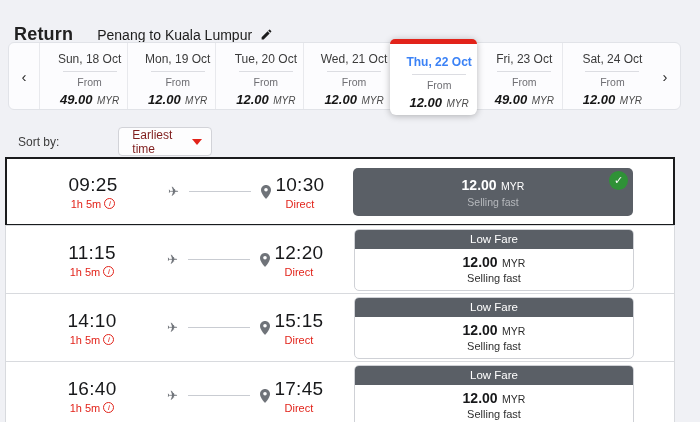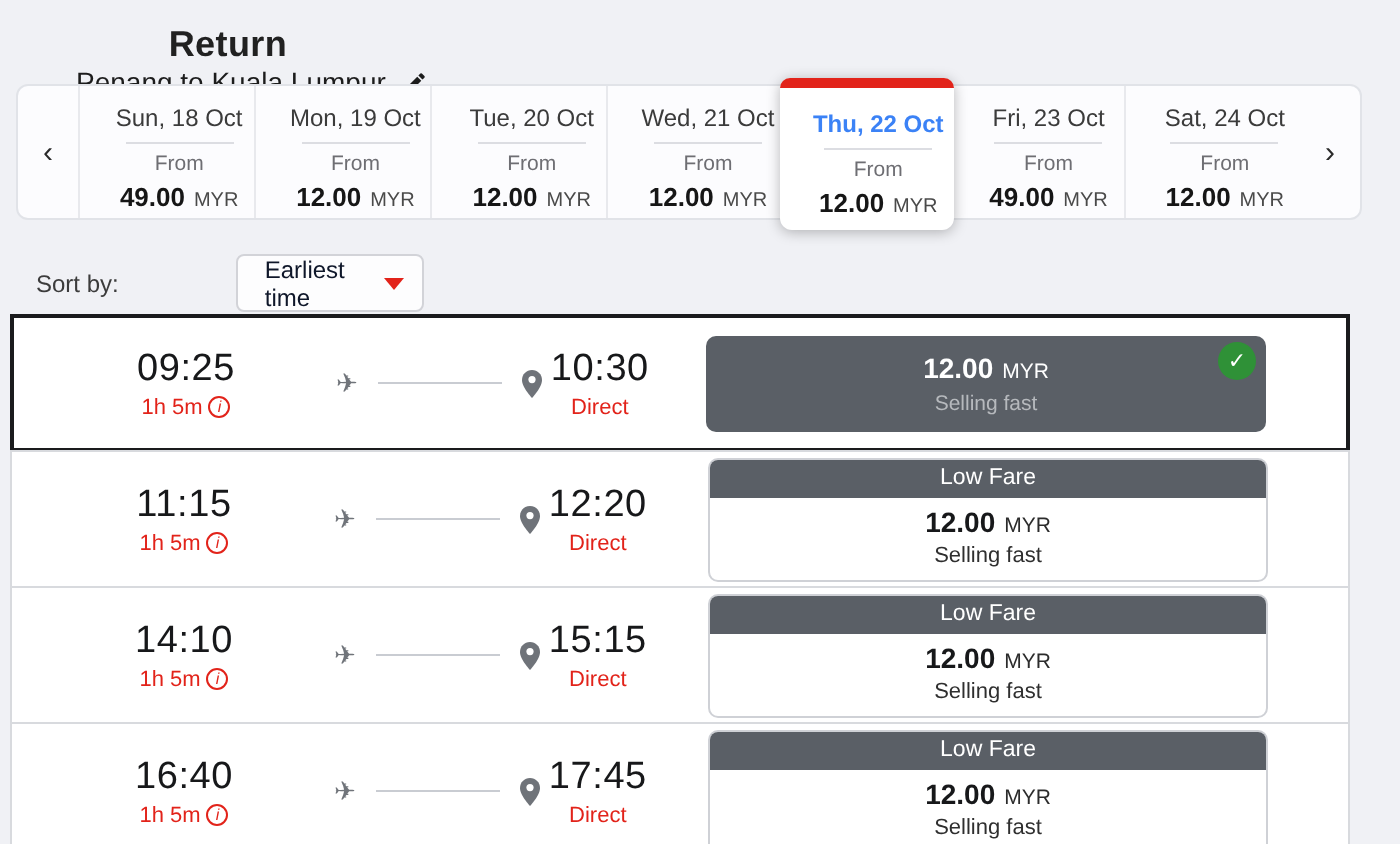--- a/index.html
+++ b/index.html
@@ -1,51 +1,51 @@
 <!DOCTYPE html>
 <html><head>
 <meta charset="utf-8">
 <style>
   * { margin:0; padding:0; box-sizing:border-box; }
   html,body { width:700px; height:422px; }
   body { font-family:"Liberation Sans", sans-serif; background:#f0f1f5; overflow:hidden; position:relative; }
 
   
-  .header { position:absolute; top:12px; left:14px; display:flex; align-items:center;flex-direction:column; }
+  .header { position:absolute; top:24px; left:14px; display:flex; align-items:center; }
   .title { font-size:18px; font-weight:700; color:#212121; letter-spacing:.2px; }
   .route { font-size:14px; color:#1c1c1c; margin-left:24px; display:flex; align-items:center; }
   .pencil { margin-left:8px; display:inline-flex; }
 
   
   .carousel { position:absolute; left:8px; top:42px; width:673px; height:68px;
     background:#fcfcfe; border:1px solid #e1e3e8; border-radius:6px; display:flex; align-items:stretch; }
   .chev { width:30px; display:flex; align-items:center; justify-content:center;
     font-size:15px; color:#2b2b2b; cursor:pointer; user-select:none; }
   .daycell { flex:1; display:flex; flex-direction:column; align-items:center; padding-top:9px;
     border-left:1px solid #e8e9ed; cursor:pointer;padding-left:12px; }
   .daycell:first-of-type { border-left:none; }
   .d-date { font-size:12px; font-weight:500; color:#3b3b3b; }
   .d-line { width:72%; height:1px; background:#dcdde2; margin:5px 0 4px; }
   .d-from { font-size:10.5px; color:#6e6e73; }
-  .d-pricewrap { margin-top:2px; white-space:nowrap; }
+  .d-pricewrap { margin-top:2px; white-space:nowrap;font-style:italic; }
   .d-price { font-size:13px; font-weight:700; color:#161616; }
   .d-cur { font-size:10px; color:#4a4a4a; }
   .daycell.selected { background:#fff; border-left:none; border-radius:6px; position:relative; z-index:2;
     margin:-4px -2px -6px; padding-top:16px; box-shadow:0 1px 7px rgba(0,0,0,.28); }
   .daycell.selected::before { content:""; position:absolute; top:0; left:0; right:0; height:5px;
     background:#e2231a; border-radius:6px 6px 0 0; }
   .daycell.selected .d-date { color:#3b82f6; font-weight:700; }
   .daycell.selected + .daycell { border-left:none; }
 
   
   .sortrow { position:absolute; top:127px; left:18px; height:29px; display:flex; align-items:center;gap:44px; }
   .sortlabel { font-size:12px; color:#3c3c3c; margin-right:15px; }
   .dropdown { width:94px; height:29px; background:#fdfdfe; border:1px solid #d2d3d8; border-radius:4px;
     display:flex; align-items:center; justify-content:space-between; padding:0 9px 0 13px; cursor:pointer; }
-  .dropdown .opt { font-size:12px; color:#0f172a; }
+  .dropdown .opt { font-size:12px; color:#7f1d1d; }
   .caret { width:0; height:0; border-left:5px solid transparent; border-right:5px solid transparent;
     border-top:6px solid #e2231a; }
 
   
   .flights { position:absolute; top:157px; left:5px; width:670px; }
   .frow { background:#fff; border:1px solid #d8dade; height:69px; display:flex; align-items:center;
     margin-top:-1px; position:relative; }
   .frow.selected { border:2px solid #1a1b1d; margin-top:0; }
   .timeblk { width:58px; text-align:center; }
   .timeblk.dep { margin-left:57px; }

